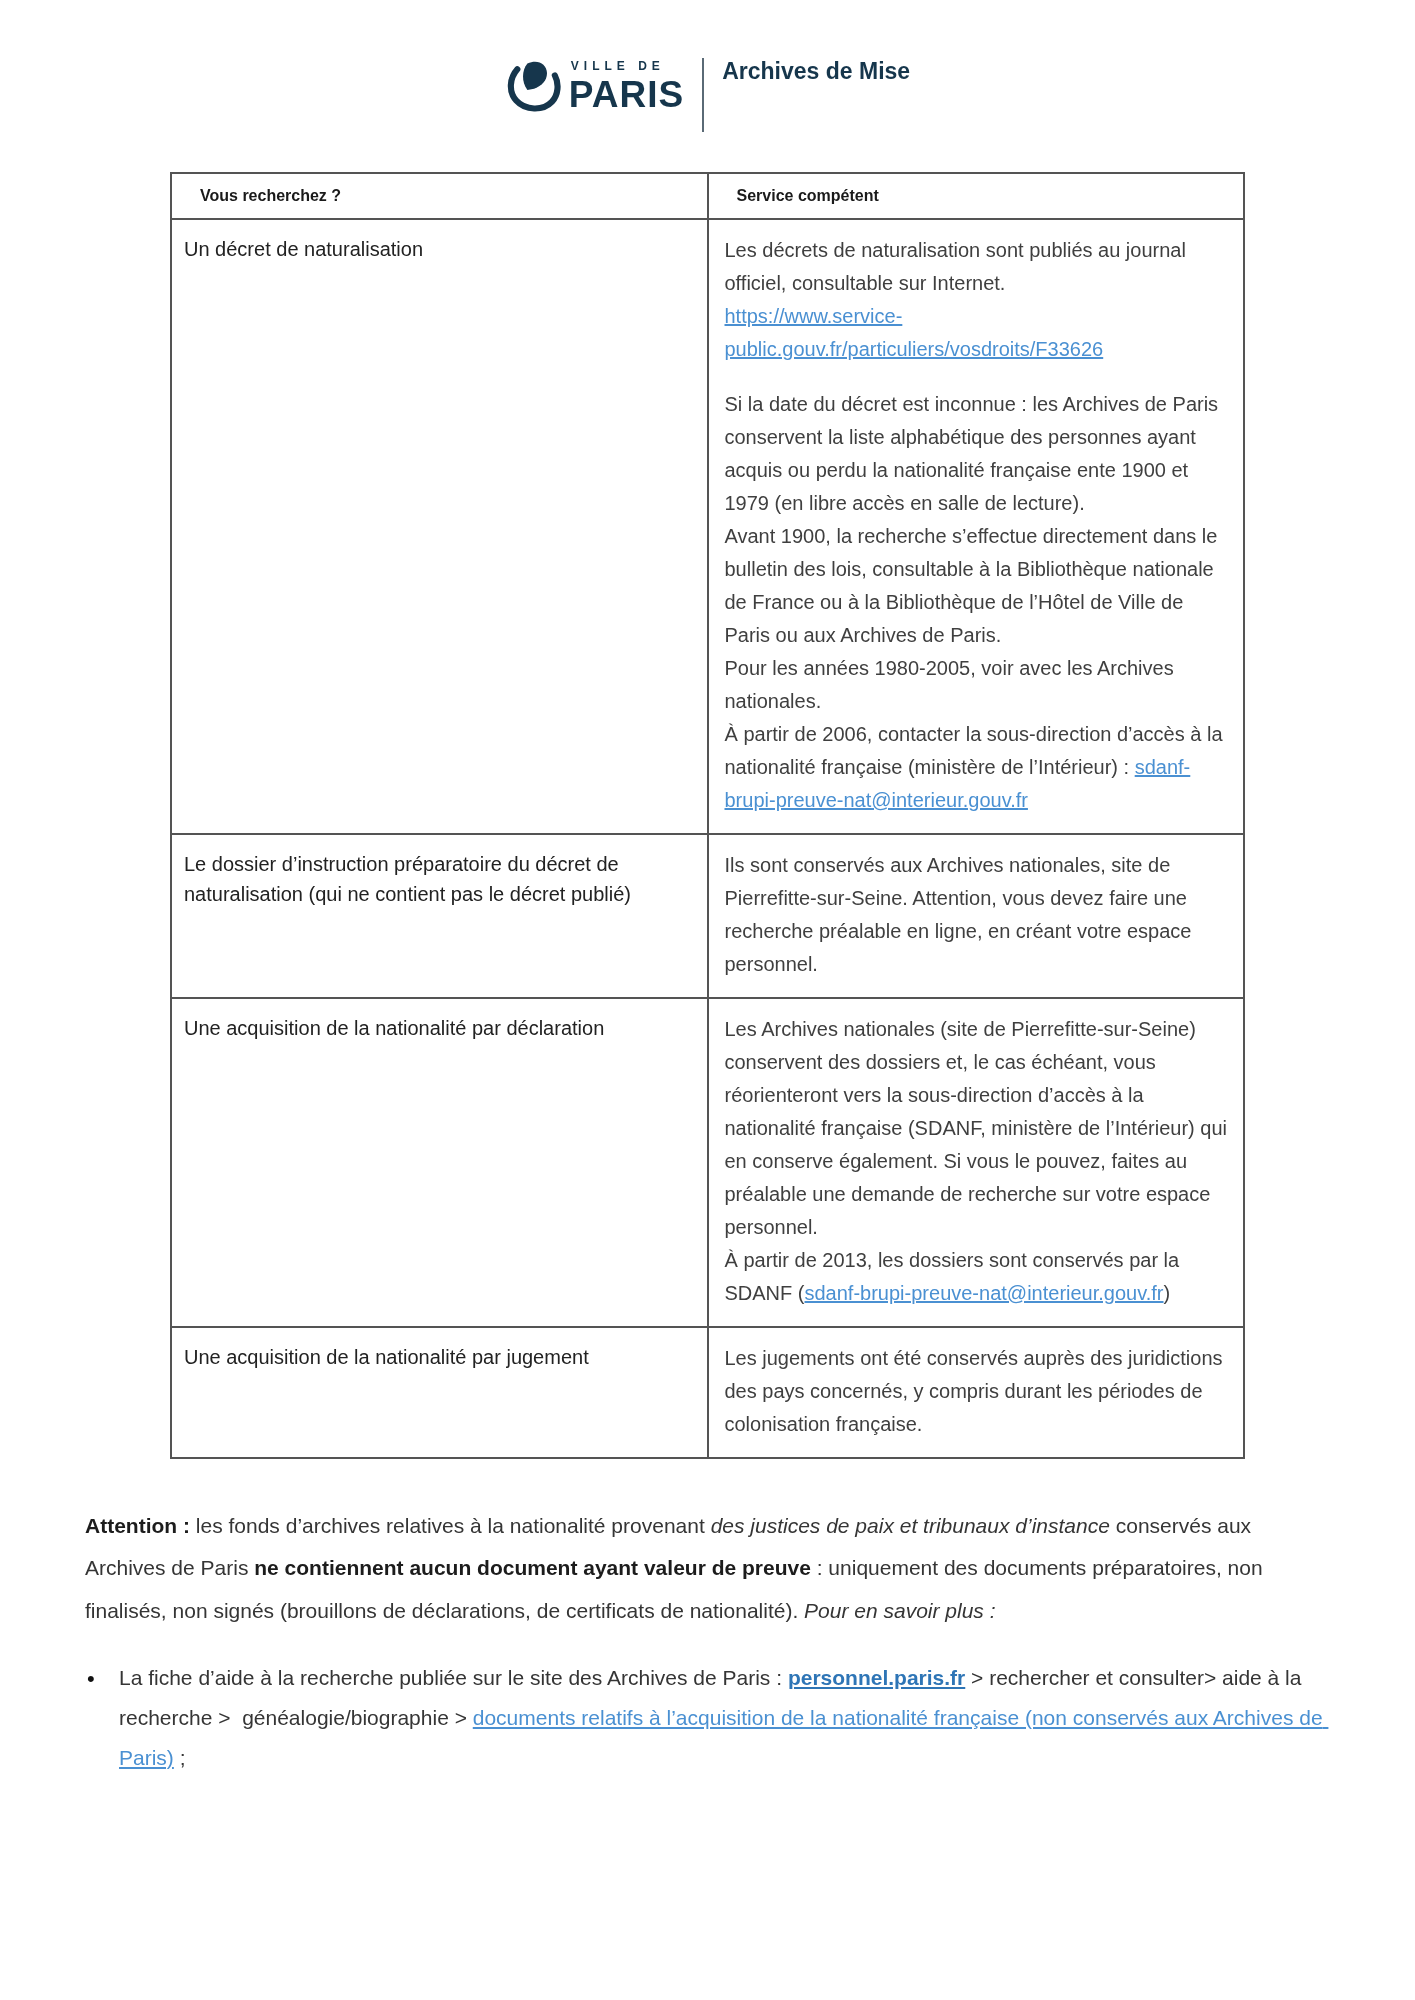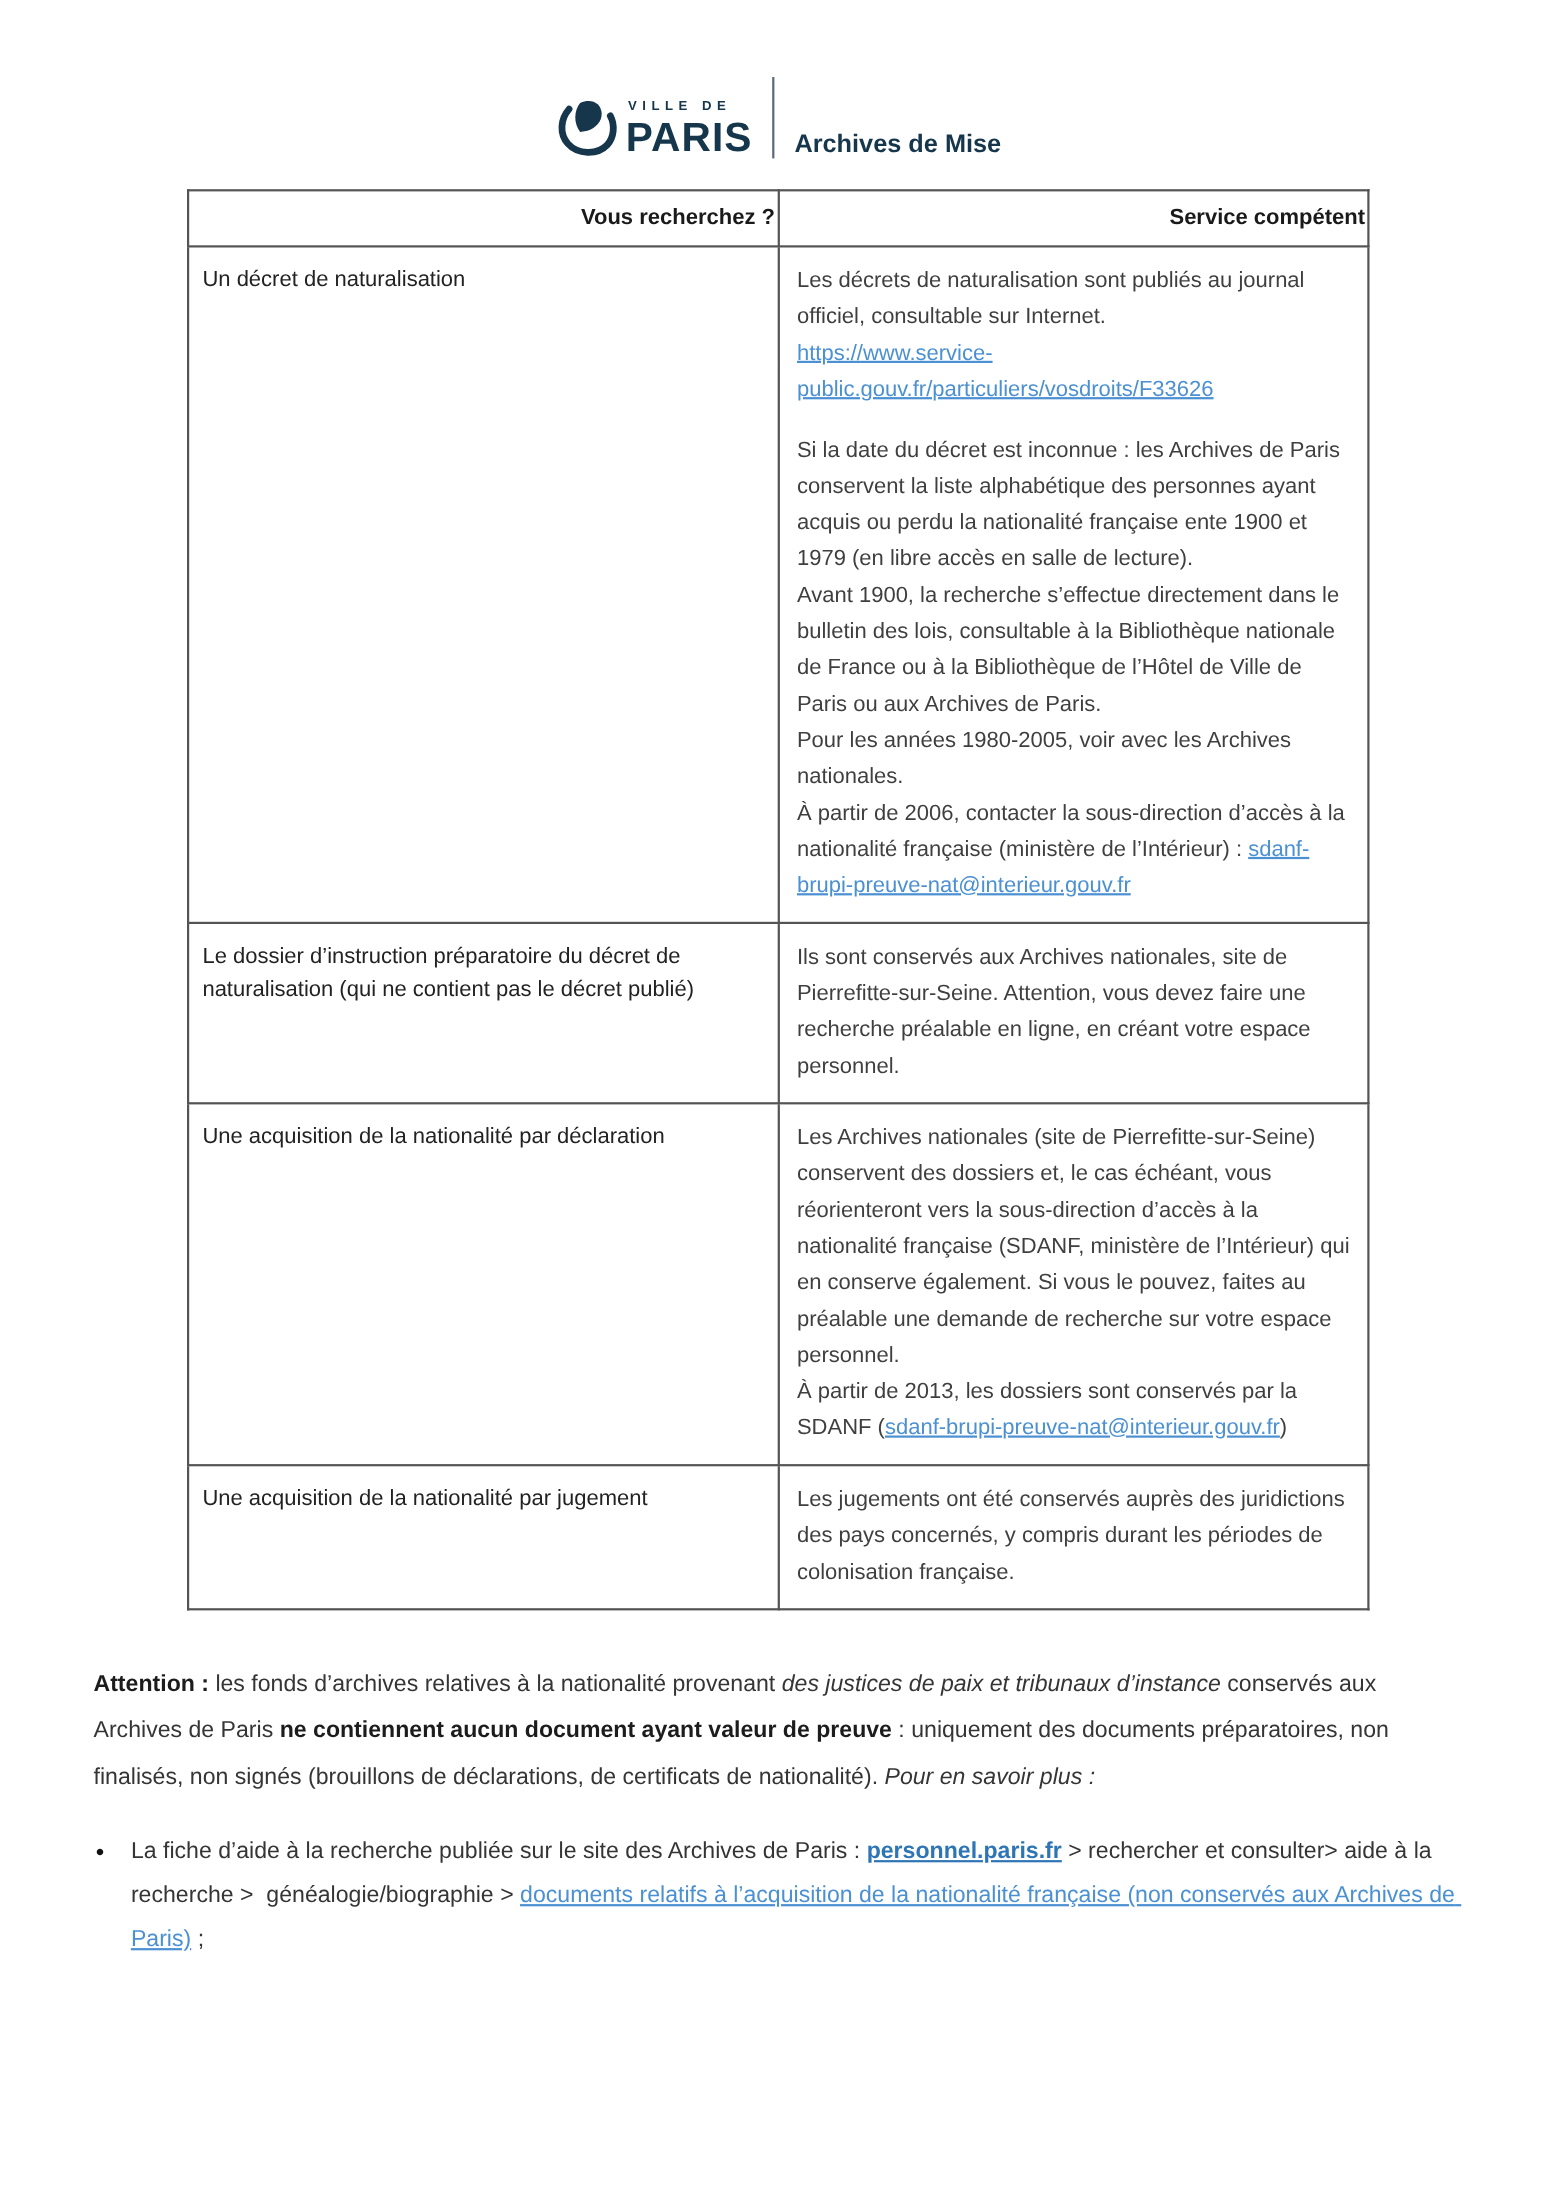--- a/index.html
+++ b/index.html
@@ -20,21 +20,21 @@
   }
   .page{
     width:1415px;
     min-height:2000px;
     padding:58px 85px 40px 85px;
   }
 
   
   .logo-row{
     display:flex;
-    align-items:flex-end;
+    align-items:flex-start;
     justify-content:center;
     gap:18px;
     height:86px;
     margin-bottom:28px;
   }
   .logo-left{display:flex;align-items:center;gap:8px;}
   .logo-icon{width:56px;height:56px;display:block;}
   .logo-text{display:flex;flex-direction:column;line-height:1;}
   .logo-ville{
     font-size:12px;font-weight:700;letter-spacing:5px;
@@ -64,25 +64,25 @@
     width:1075px;
     margin:0 auto;
     table-layout:fixed;
   }
   table.orient th, table.orient td{
     border:2px solid var(--border);
     vertical-align:top;
   }
   table.orient th{
     width:50%;
-    text-align:right;
-    font-size:20px;
+    text-align:left;
+    font-size:16px;
     font-weight:700;
     color:var(--dark);
-    padding:13px 2px;
+    padding:13px 28px;
   }
   td.q-cell{
     font-size:20px;
     font-weight:400;
     color:#222222;
     line-height:1.5;
     padding:14px 18px 14px 12px;
   }
   td.a-cell{
     font-size:20px;

